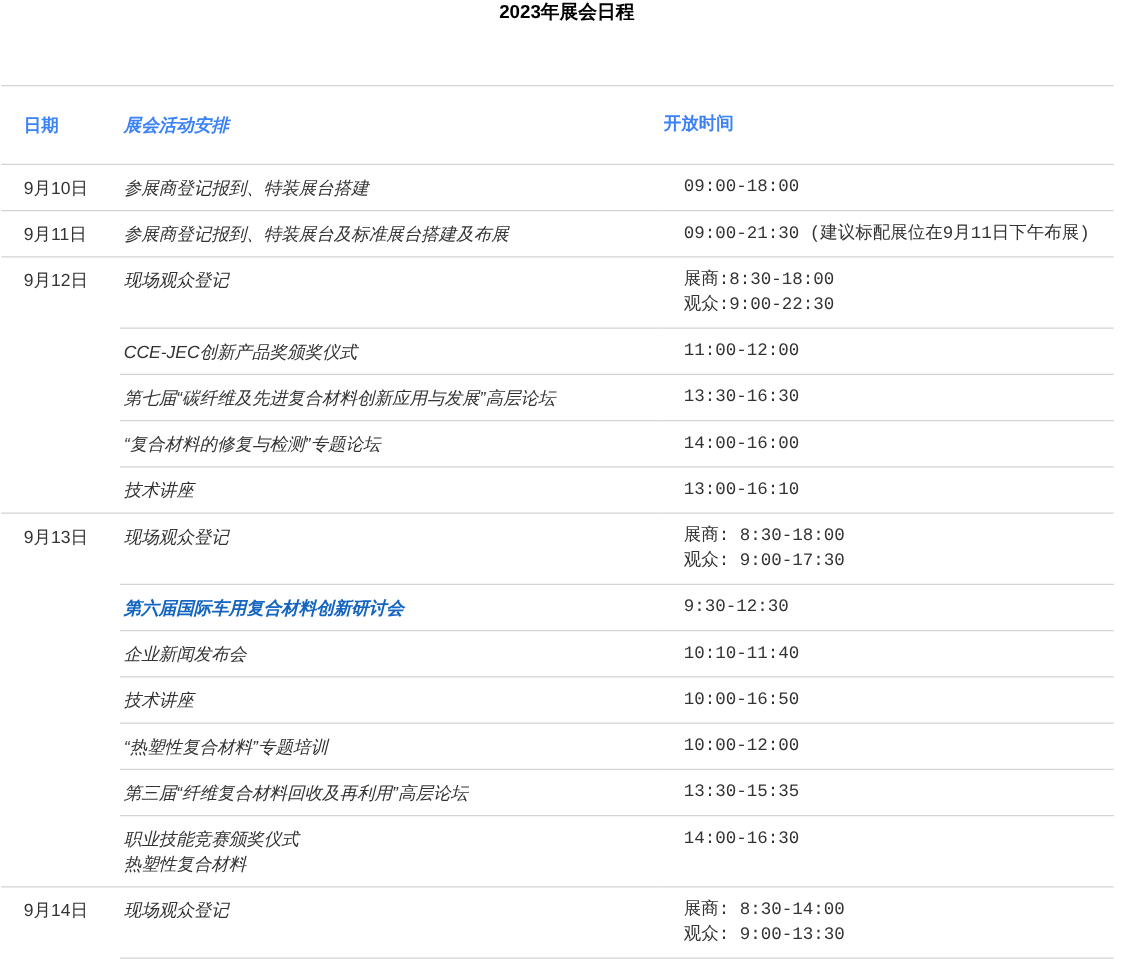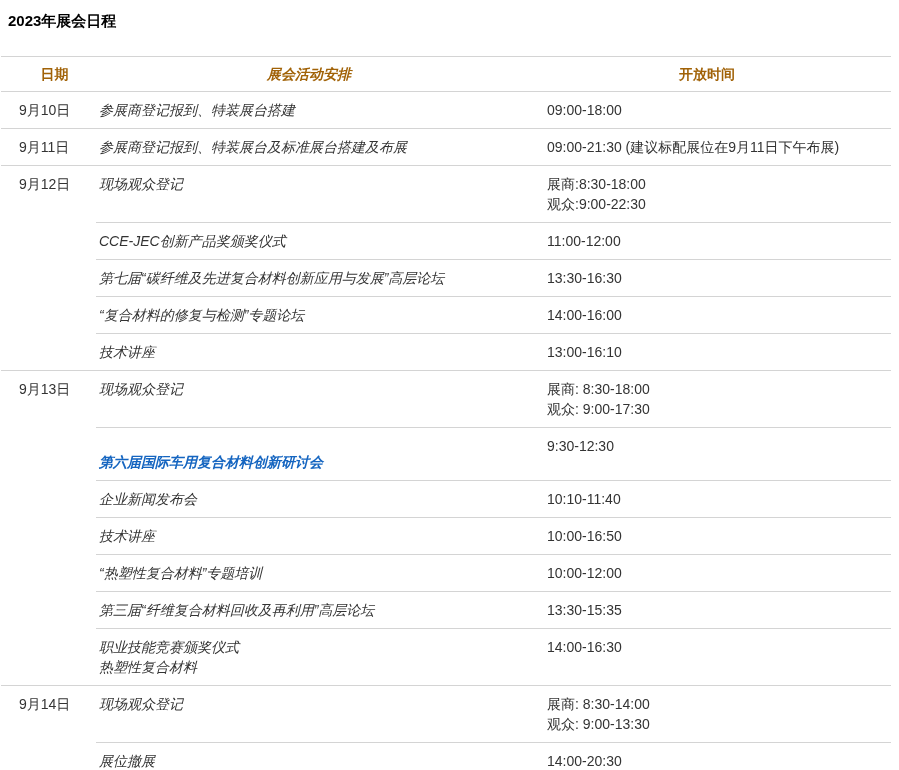--- a/index.html
+++ b/index.html
@@ -11,59 +11,58 @@
     overflow: hidden;
     font-family: "Liberation Sans", "DejaVu Sans", sans-serif;
     font-size: 14px;
     color: #333333;
   }
   .page-title {
     font-size: 15px;
     font-weight: bold;
     color: #000000;
     line-height: 20px;
-    padding: 11px 0 0 8px;
-    margin: 0 0 25px 0;
+    padding: 0 0 0 8px;
+    margin: 0 0 48px 0;
+    text-align: center;
   }
   table.schedule {
     border-collapse: collapse;
     table-layout: fixed;
     width: 890px;
     margin-left: 1px;
   }
   table.schedule th,
   table.schedule td {
     text-align: left;
     vertical-align: top;
     line-height: 20px;
   }
   table.schedule thead th {
     border-top: 1px solid #d4d4d4;
     border-bottom: 1px solid #d4d4d4;
     font-weight: bold;
-    color: #a16207;
-    padding: 7px 0;
-    text-align: center;
+    color: #3b82f6;
+    padding: 21px 0;
   }
   table.schedule tbody td {
     border-bottom: 1px solid #d4d4d4;
     padding: 8px 16px;
   }
   .col-date  { width: 95px;  }
   .col-act   { width: 435px; }
   .col-time  { width: 360px; }
   .date-cell   { padding-left: 18px !important; padding-right: 6px !important; }
   th.date-cell { padding-left: 18px; }
   .activity-cell   { padding-left: 3px !important; padding-right: 12px !important; font-style: italic; }
   th.activity-cell { padding-left: 3px; }
-  .time-cell   { padding-right: 8px !important; }
+  .time-cell   { padding-right: 8px !important; font-family: Liberation Mono, monospace; }
   .session-link {
     font-weight: bold;
     cursor: pointer;
-    margin-top: 16px;
   }
 </style>
 </head>
 <body>
 
 <div class="page-title">2023年展会日程</div>
 
 <table class="schedule">
   <colgroup>
     <col class="col-date">

